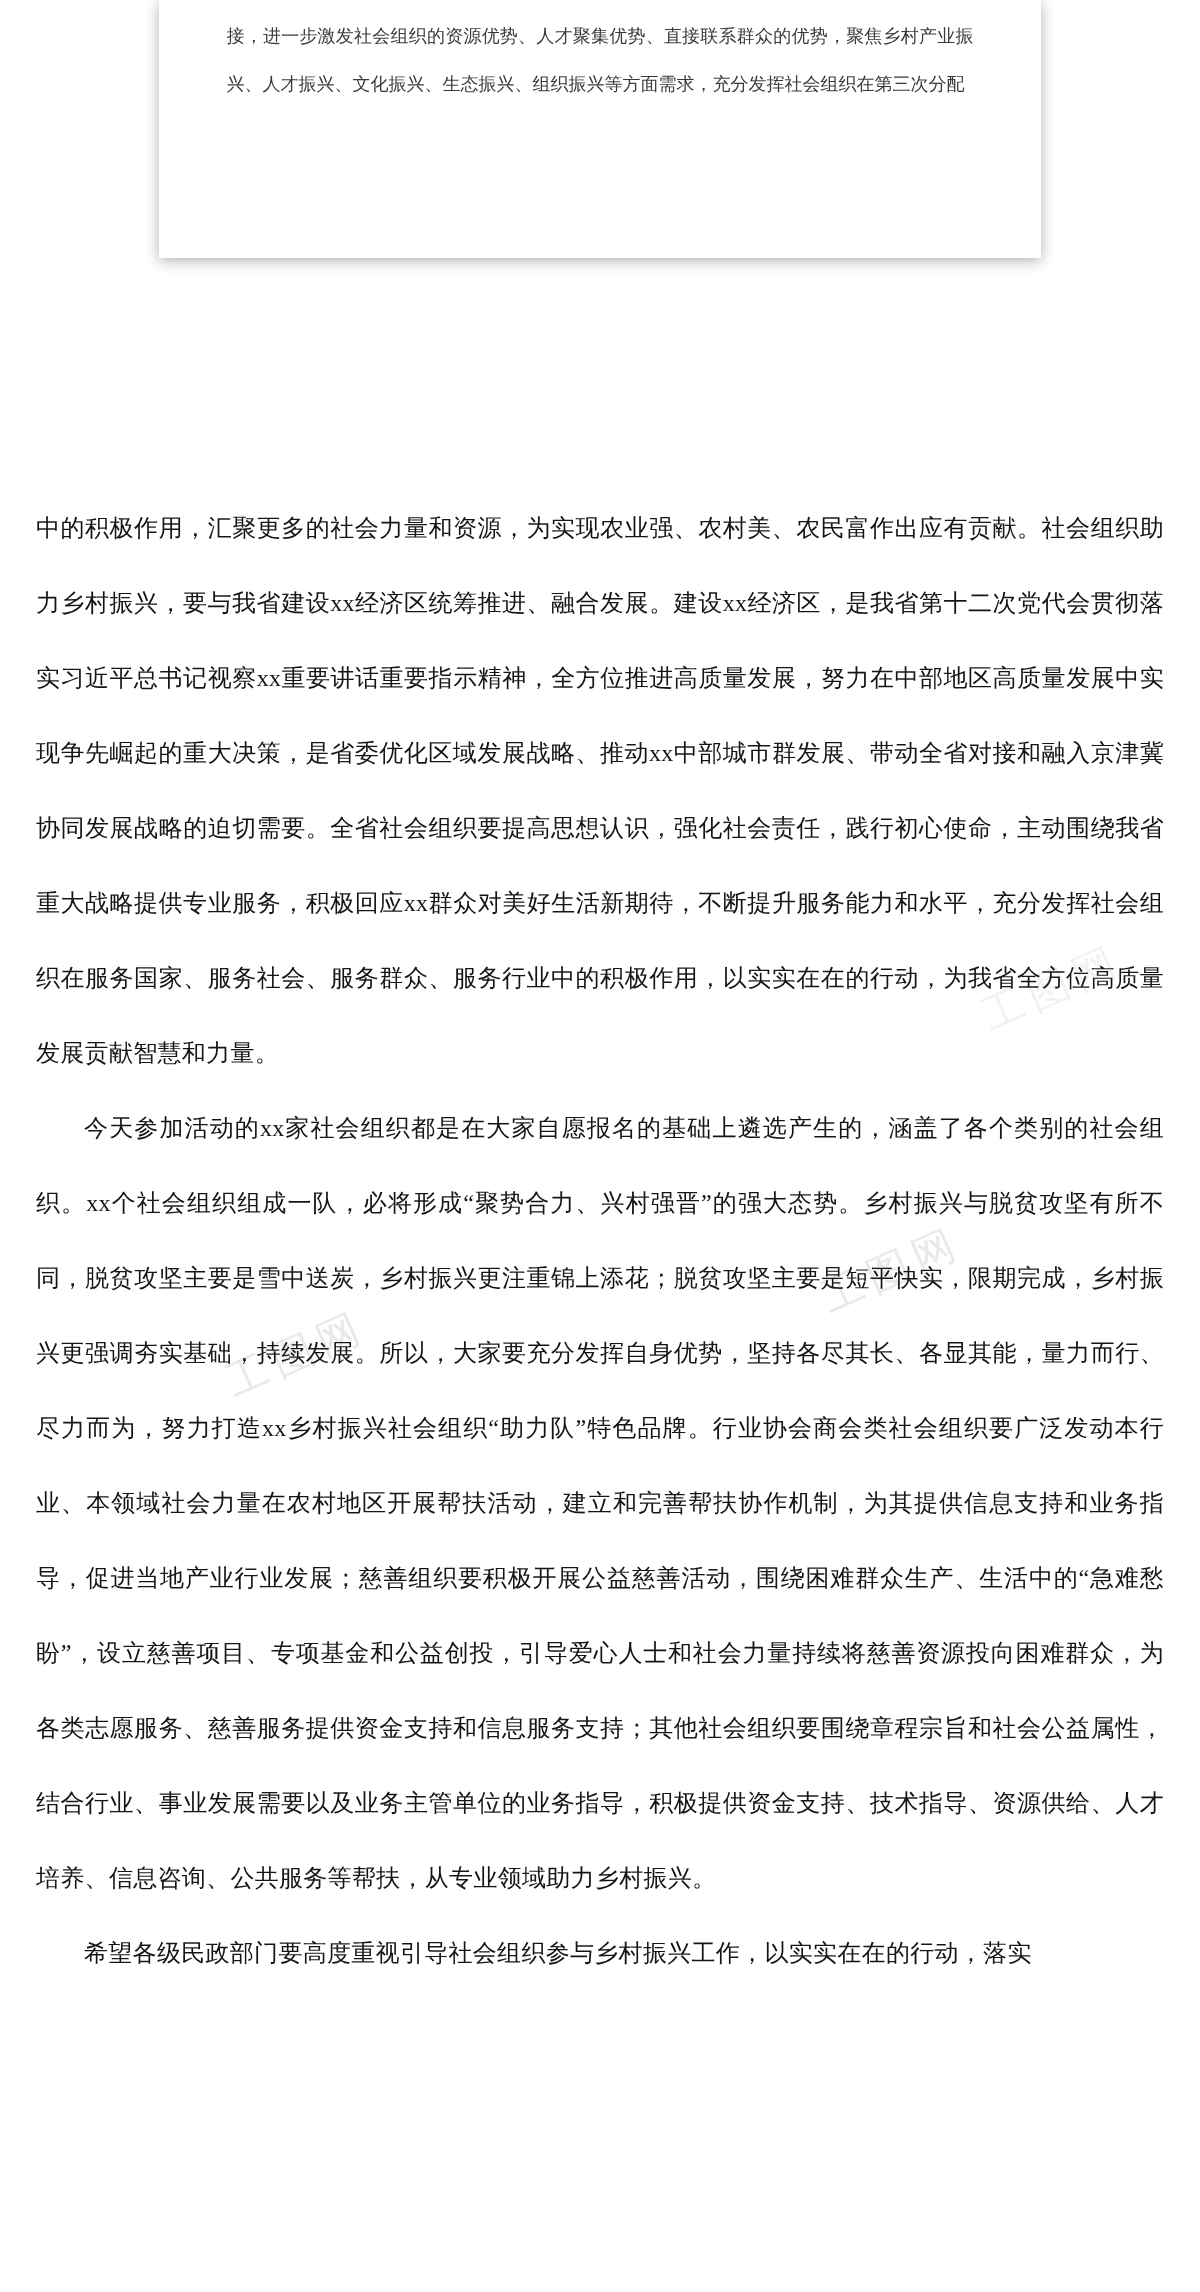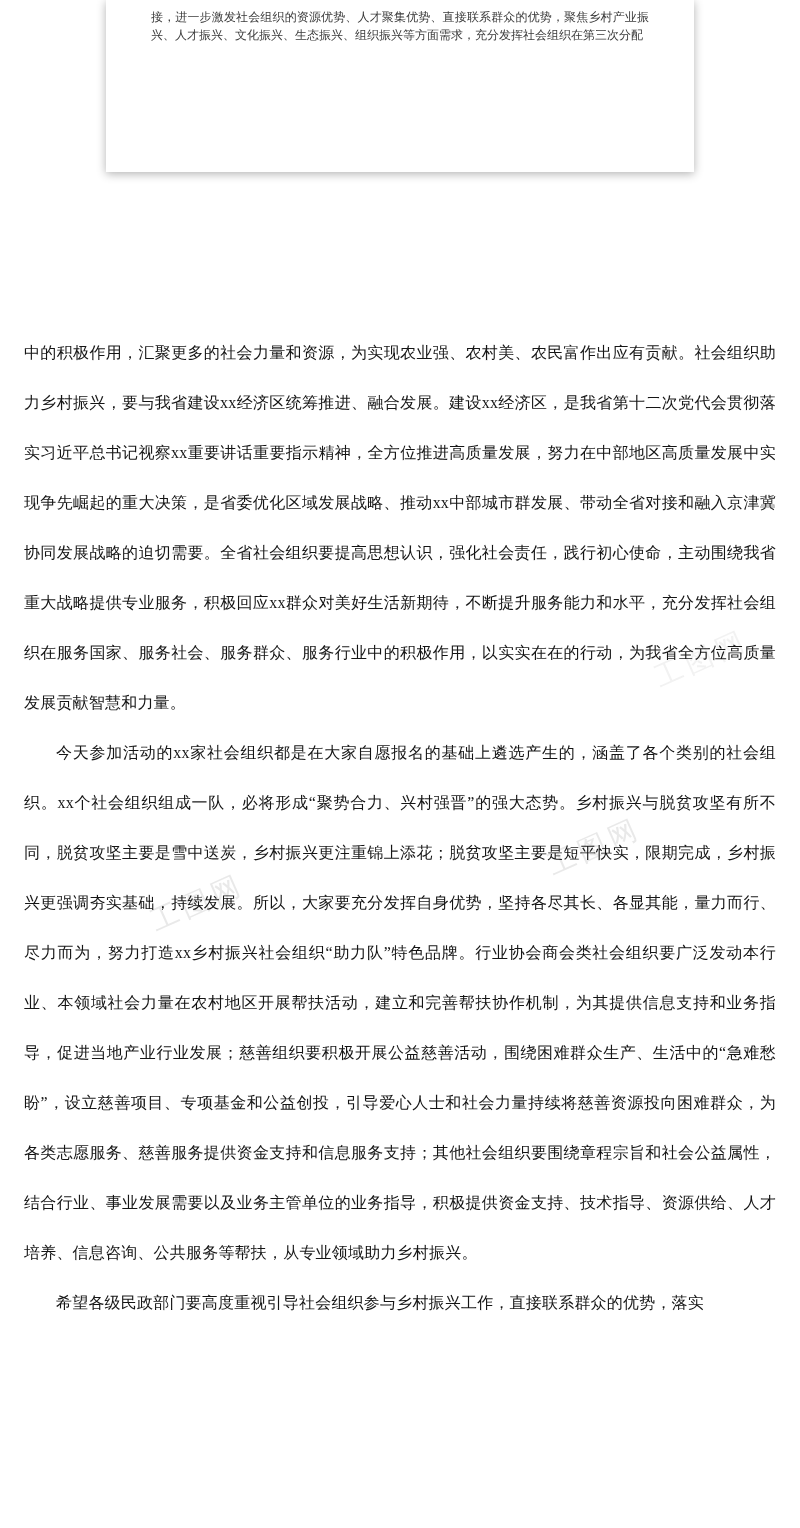--- a/index.html
+++ b/index.html
@@ -19,21 +19,21 @@
     margin: 0 auto;
     background: #ffffff;
     box-shadow: 0 2px 9px rgba(0,0,0,0.30);
     position: relative;
     z-index: 2;
   }
   .prev-card-text {
     margin: 0;
     padding: 8px 45px 0 45px;
     font-size: 12px;
-    line-height: 18px;
+    line-height: 32px;
     color: #3a3a3a;
     text-align: justify;
   }
 
   
   .doc-body {
     width: 752px;
     margin: 156px auto 0 auto;
     color: #151515;
     position: relative;
@@ -71,14 +71,14 @@
   <p class="prev-card-text">接，进一步激发社会组织的资源优势、人才聚集优势、直接联系群众的优势，聚焦乡村产业振兴、人才振兴、文化振兴、生态振兴、组织振兴等方面需求，充分发挥社会组织在第三次分配</p>
 </div>
 
 <div class="watermark wm1">工图网</div>
 <div class="watermark wm2">工图网</div>
 <div class="watermark wm3">工图网</div>
 
 <div class="doc-body">
   <p>中的积极作用，汇聚更多的社会力量和资源，为实现农业强、农村美、农民富作出应有贡献。社会组织助力乡村振兴，要与我省建设xx经济区统筹推进、融合发展。建设xx经济区，是我省第十二次党代会贯彻落实习近平总书记视察xx重要讲话重要指示精神，全方位推进高质量发展，努力在中部地区高质量发展中实现争先崛起的重大决策，是省委优化区域发展战略、推动xx中部城市群发展、带动全省对接和融入京津冀协同发展战略的迫切需要。全省社会组织要提高思想认识，强化社会责任，践行初心使命，主动围绕我省重大战略提供专业服务，积极回应xx群众对美好生活新期待，不断提升服务能力和水平，充分发挥社会组织在服务国家、服务社会、服务群众、服务行业中的积极作用，以实实在在的行动，为我省全方位高质量发展贡献智慧和力量。</p>
   <p class="indent">今天参加活动的xx家社会组织都是在大家自愿报名的基础上遴选产生的，涵盖了各个类别的社会组织。xx个社会组织组成一队，必将形成“聚势合力、兴村强晋”的强大态势。乡村振兴与脱贫攻坚有所不同，脱贫攻坚主要是雪中送炭，乡村振兴更注重锦上添花；脱贫攻坚主要是短平快实，限期完成，乡村振兴更强调夯实基础，持续发展。所以，大家要充分发挥自身优势，坚持各尽其长、各显其能，量力而行、尽力而为，努力打造xx乡村振兴社会组织“助力队”特色品牌。行业协会商会类社会组织要广泛发动本行业、本领域社会力量在农村地区开展帮扶活动，建立和完善帮扶协作机制，为其提供信息支持和业务指导，促进当地产业行业发展；慈善组织要积极开展公益慈善活动，围绕困难群众生产、生活中的“急难愁盼”，设立慈善项目、专项基金和公益创投，引导爱心人士和社会力量持续将慈善资源投向困难群众，为各类志愿服务、慈善服务提供资金支持和信息服务支持；其他社会组织要围绕章程宗旨和社会公益属性，结合行业、事业发展需要以及业务主管单位的业务指导，积极提供资金支持、技术指导、资源供给、人才培养、信息咨询、公共服务等帮扶，从专业领域助力乡村振兴。</p>
-  <p class="indent">希望各级民政部门要高度重视引导社会组织参与乡村振兴工作，直接联系群众的优势，落实</p>
+  <p class="indent">希望各级民政部门要高度重视引导社会组织参与乡村振兴工作，以实实在在的行动，落实</p>
 </div>
 
 </body></html>

